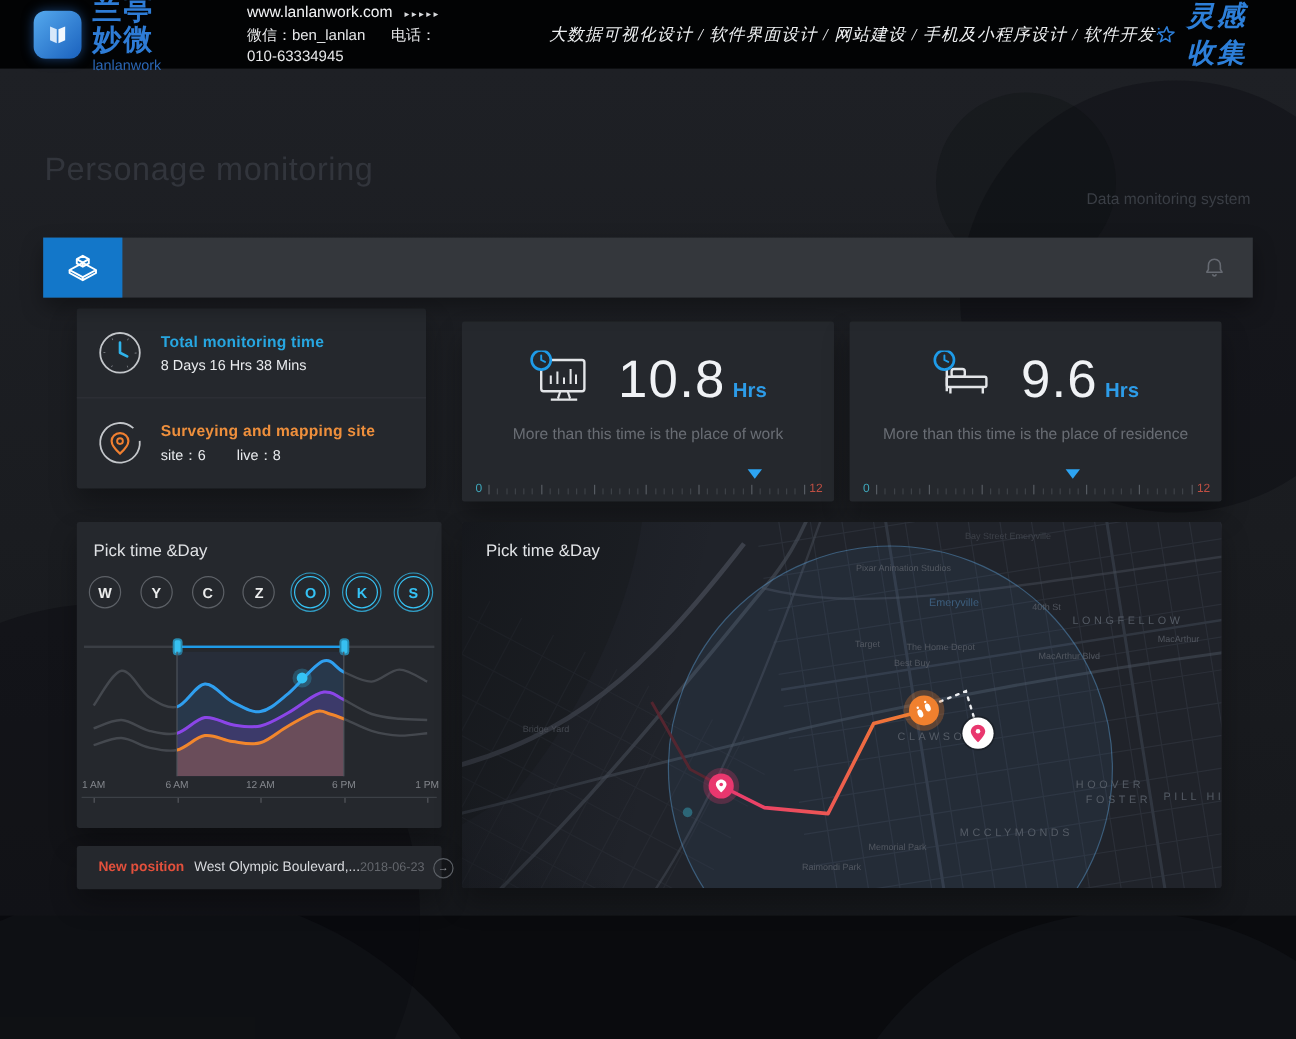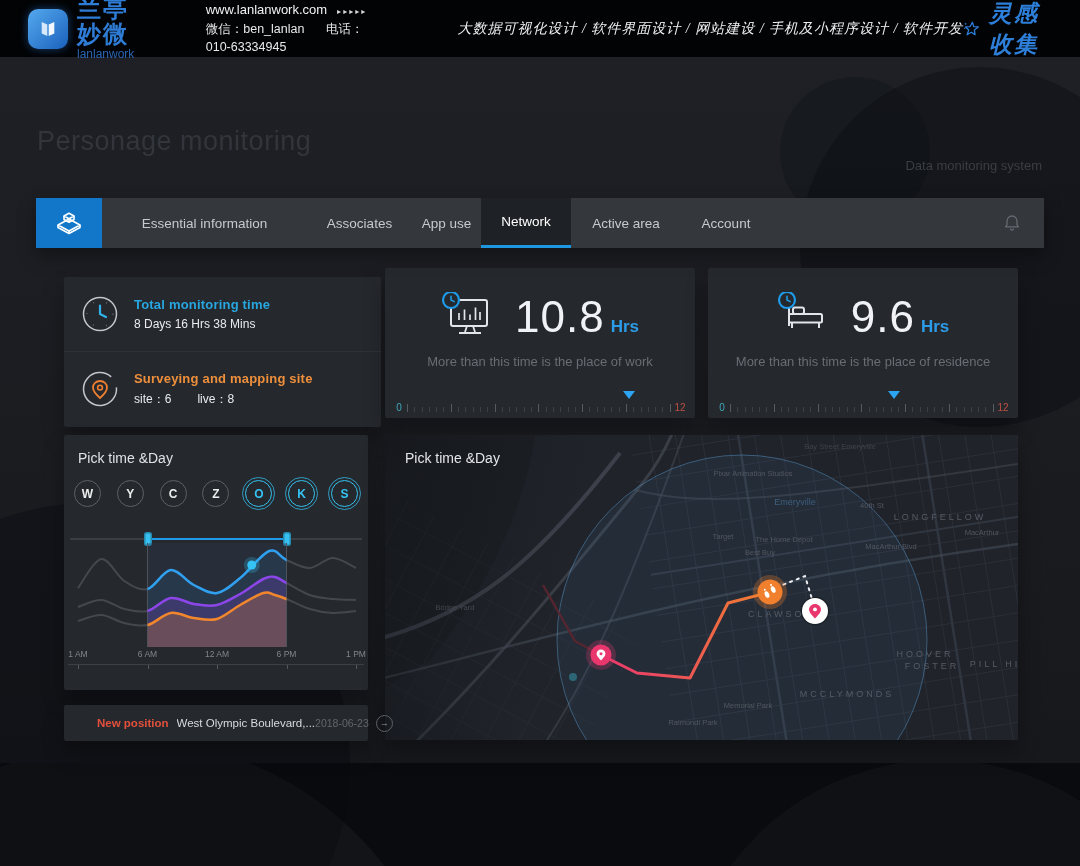--- a/index.html
+++ b/index.html
@@ -39,21 +39,21 @@
   .watermark{position:absolute;right:38px;top:158px;font-size:13px;color:#3a3e45;z-index:5}
   
   .tabbar{position:absolute;left:36px;top:198px;width:1008px;height:50px;background:#34373c;
     display:flex;align-items:stretch;z-index:10;box-shadow:0 8px 18px rgba(0,0,0,.35)}
   .tab-logo{width:66px;background:#1377c9;display:flex;align-items:center;justify-content:center;flex:none}
   .tab{display:flex;align-items:center;justify-content:center;font-size:13.5px;color:#c7c9cd;cursor:pointer}
   .tab.active{background:#1e2125;color:#ffffff;border-bottom:3px solid #1e96e0}
   .bell-wrap{margin-left:auto;display:flex;align-items:center;padding-right:22px}
   
   .card{position:absolute;background:#25282d;border-radius:2px;box-shadow:0 12px 22px rgba(0,0,0,.30);z-index:8}
-  .card-summary{left:64px;top:277px;width:317px;height:150px}
+  .card-summary{left:64px;top:257px;width:291px;height:150px}
   .card-work{left:385px;top:268px;width:310px;height:150px}
   .card-res{left:708px;top:268px;width:310px;height:150px}
   .card-pick{left:64px;top:435px;width:304px;height:255px}
   .card-map{left:385px;top:435px;width:633px;height:305px;overflow:hidden}
   .card-alert{left:64px;top:705px;width:304px;height:36px;display:flex;align-items:center;padding:0 10px;box-sizing:border-box}
   
   .srow{display:flex;align-items:center;height:74px;padding:0 16px}
   .srow+.srow{border-top:1px solid #2e3137}
   .icon-ring{width:40px;height:40px;margin-right:14px;flex:none}
   .srow-title{font-size:13px;font-weight:bold;color:#27a6e0;margin-bottom:5px;letter-spacing:.2px}
@@ -89,21 +89,21 @@
   .axis .lbl{position:absolute;top:0;transform:translateX(-50%);font-size:8.5px;color:#83868c;white-space:nowrap}
   .axis .axline{position:absolute;left:4px;right:4px;top:15px;height:1px;background:#3c4046}
   .axis .tk{position:absolute;top:16px;width:1px;height:4px;background:#55585e}
   
   #map-svg{position:absolute;left:0;top:0}
   .map-vignette{position:absolute;inset:0;pointer-events:none;
     background:linear-gradient(105deg,rgba(16,18,22,.5) 0%,rgba(16,18,22,0) 30%),
                radial-gradient(120% 130% at 62% 42%, rgba(0,0,0,0) 55%, rgba(6,8,12,.55) 100%)}
   .map-title{position:absolute;left:20px;top:15px;font-size:14px;color:#e3e5e8;z-index:4}
   
-  .alert-label{font-size:11.5px;font-weight:bold;color:#e2503c;margin:0 8px 0 23px;flex:none}
+  .alert-label{font-size:11.5px;font-weight:bold;color:#e2503c;margin:0 8px 0 8px;flex:none}
   .alert-addr{font-size:11.5px;color:#d8dade;white-space:nowrap;overflow:hidden;flex:none}
   .alert-date{font-size:10.5px;color:#63666c;margin-left:auto;flex:none}
   .alert-go{width:15px;height:15px;border:1px solid #5c6066;border-radius:50%;margin-left:7px;flex:none;
     display:flex;align-items:center;justify-content:center;color:#9a9da2;font-size:9px;line-height:1;cursor:pointer}
 </style>
 </head>
 <body>
 
 <div class="header">
   <div class="logo-box">
@@ -153,28 +153,20 @@
       <g stroke="#ffffff" stroke-width="1.6" fill="none" stroke-linejoin="round">
         <path d="M4,17 L15,11 L26,17 L15,23 Z"></path>
         <path d="M4,17 L4,19.5 L15,25.5 L26,19.5 L26,17"></path>
         <path d="M15,23 L15,25.5"></path>
         <path d="M10,8 L15,5.2 L20,8 L15,10.8 Z"></path>
         <path d="M10,8 L10,11.5 L15,14.3 L20,11.5 L20,8"></path>
         <path d="M15,10.8 L15,14.3"></path>
       </g>
     </svg>
   </div>
-  <div id="tabs-holder" style="display:flex">
-      <div class="tab" style="width: 205px;">Essential information</div>
-      <div class="tab" style="width: 105px;">Associates</div>
-      <div class="tab" style="width: 69px;">App use</div>
-      <div class="tab active" style="width: 90px;">Network</div>
-      <div class="tab" style="width: 110px;">Active area</div>
-      <div class="tab" style="width: 90px;">Account</div>
-    </div>
   <div class="bell-wrap">
     <svg width="20" height="20" viewBox="0 0 20 20">
       <g stroke="#666a72" fill="none" stroke-width="1.3" stroke-linejoin="round">
         <path d="M10,3 C6.9,3 5,5.4 5,8.4 L5,11.6 L3.6,13.8 L16.4,13.8 L15,11.6 L15,8.4 C15,5.4 13.1,3 10,3 Z"></path>
         <path d="M8.4,15.6 C8.7,16.6 9.3,17 10,17 C10.7,17 11.3,16.6 11.6,15.6"></path>
       </g>
     </svg>
   </div>
 </div>
 

